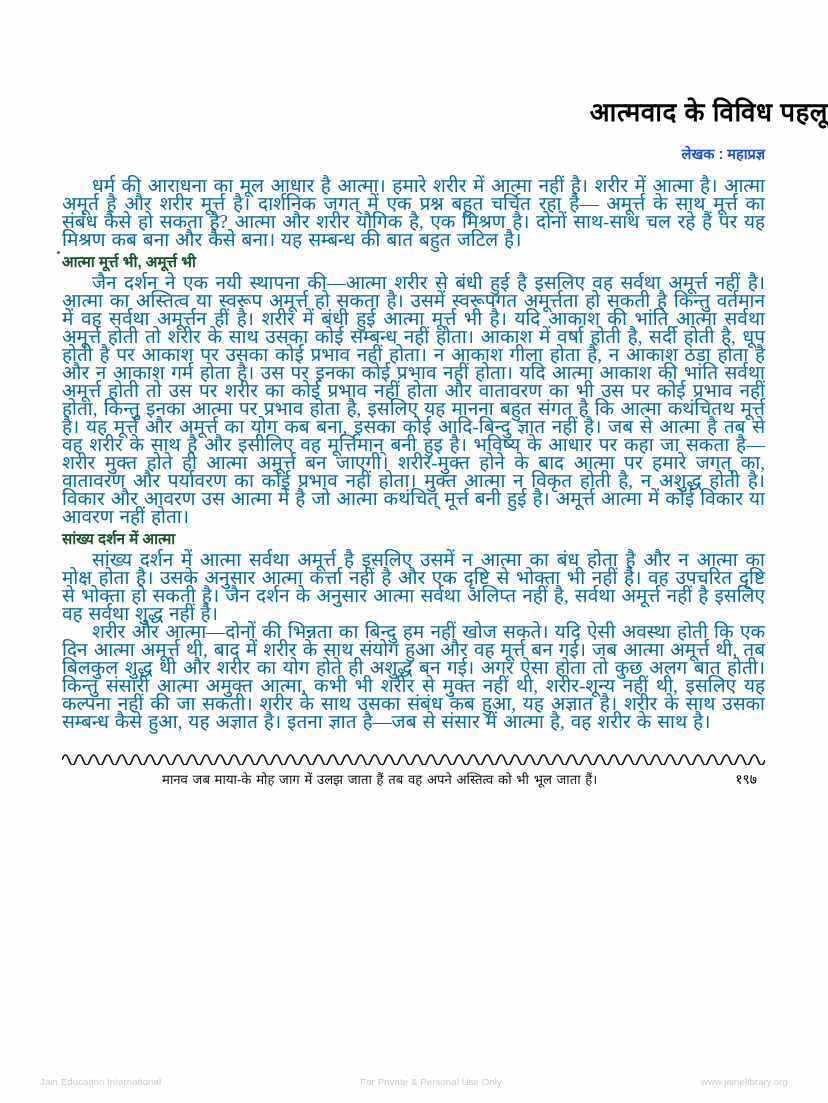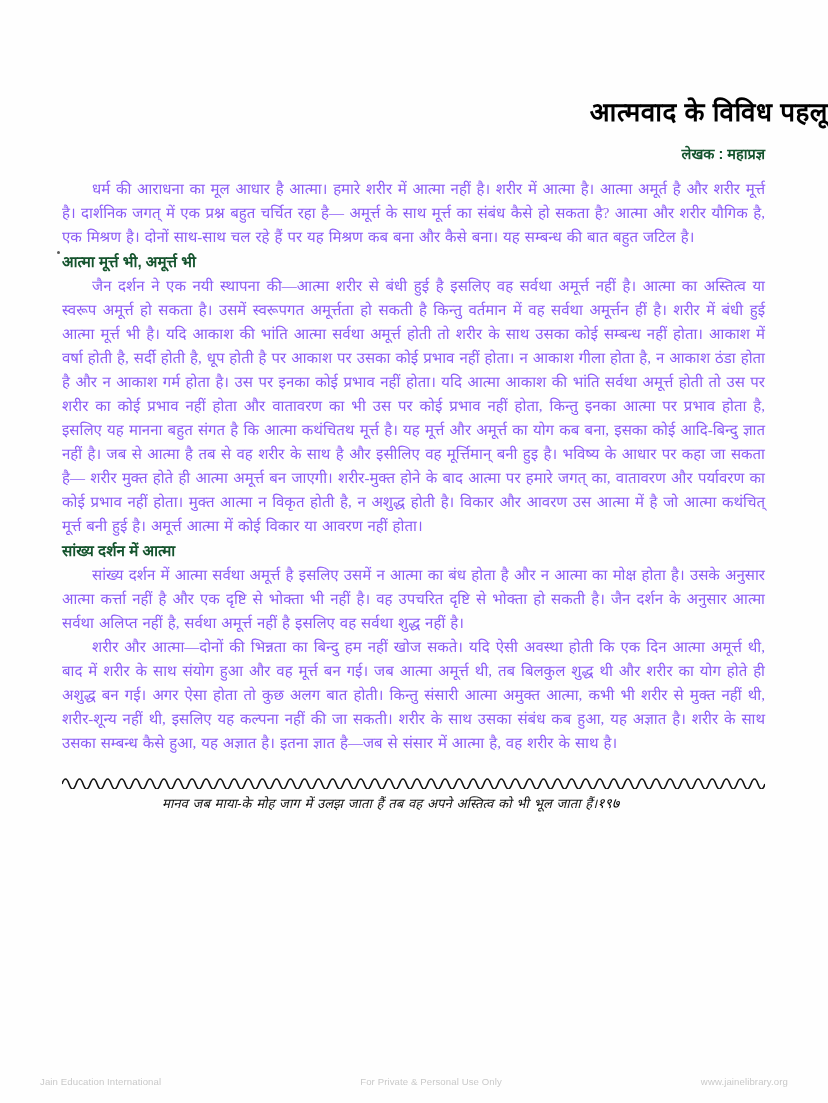--- a/index.html
+++ b/index.html
@@ -40,35 +40,35 @@
   }
   .byline-row {
     margin-top: 14px;
     padding-right: 63px;
     text-align: right;
   }
   .byline {
     font-family: "Liberation Sans", "DejaVu Sans", sans-serif;
     font-size: 14.5px;
     font-weight: 700;
-    color: #14532d;
+    color: #1d4ed8;
   }
 
   
   .body-col {
     margin: 14px 63px 0 62px;
   }
   p.para {
     margin: 0;
-    font-size: 15px;
-    line-height: 24px;
+    font-size: 19px;
+    line-height: 18px;
     text-align: justify;
     text-justify: inter-word;
     word-spacing: 1.2px;
-    color: #8b5cf6;
+    color: #0369a1;
   }
   p.para.indent {
     text-indent: 30px;
   }
   h2.section-heading {
     margin: 1px 0 0 0;
     font-family: "Liberation Sans", "DejaVu Sans", sans-serif;
     font-size: 15.2px;
     font-weight: 700;
     line-height: 24.3px;
@@ -82,21 +82,21 @@
     height: 16px;
     display: block;
   }
   .wavy-rule svg { display: block; width: 100%; height: 16px; }
 
   
   .quote-row {
     margin: 4px 63px 17px 62px;
     display: flex;
     align-items: baseline;
-    font-style: italic;
+    justify-content: space-between;
   }
   .quote-text {
     font-family: "Liberation Sans", "DejaVu Sans", sans-serif;
     font-size: 13.2px;
     color: #111;
     padding-left: 100px;
     word-spacing: 1px;
   }
   .page-number {
     font-family: "Liberation Sans", "DejaVu Sans", sans-serif;

